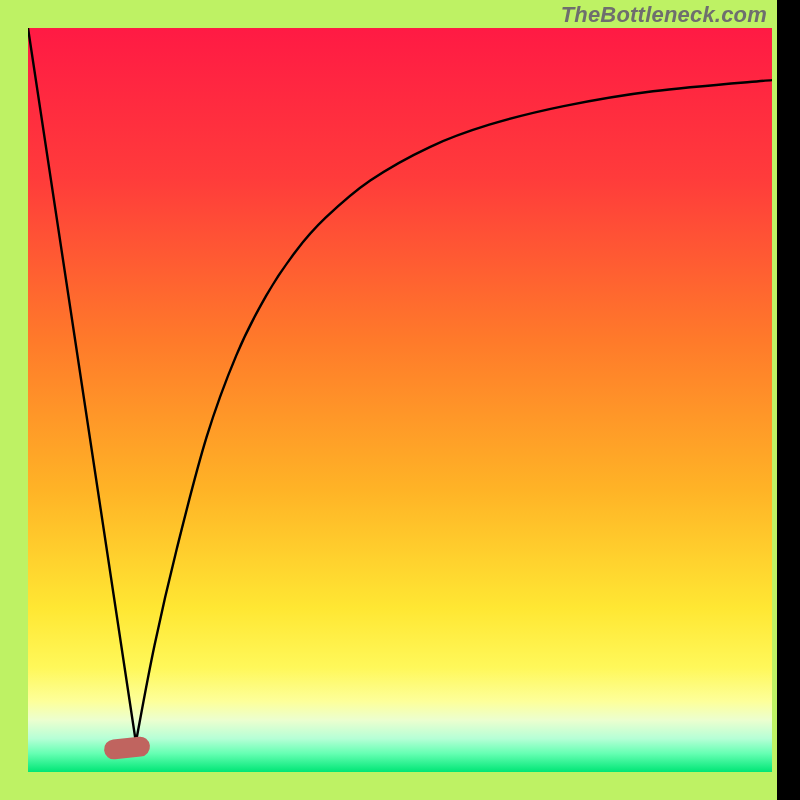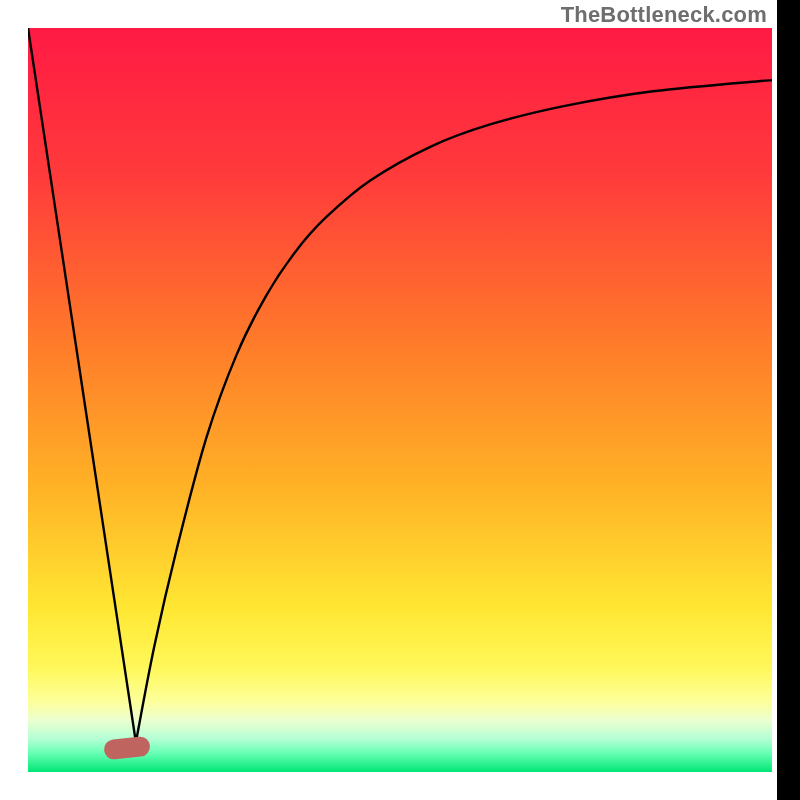--- a/index.html
+++ b/index.html
@@ -9,21 +9,22 @@
     height: 800px;
     background: #000;
     overflow: hidden;
   }
   .frame {
     position: absolute;
     left: 0;
     top: 0;
     width: 777px;
     height: 800px;
-    background: #ffffff;
+    background: #bef264;
+    font-style: italic;
   }
   .plot {
     position: absolute;
     left: 28px;
     top: 28px;
     width: 744px;
     height: 744px;
     overflow: hidden;
   }
   .gradient {

